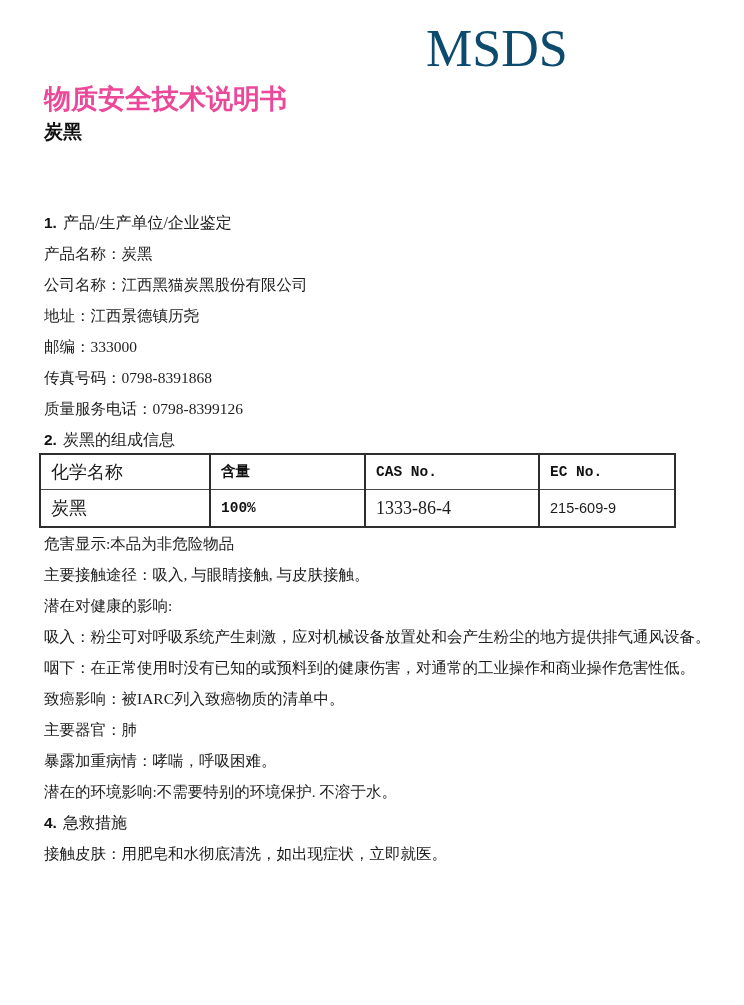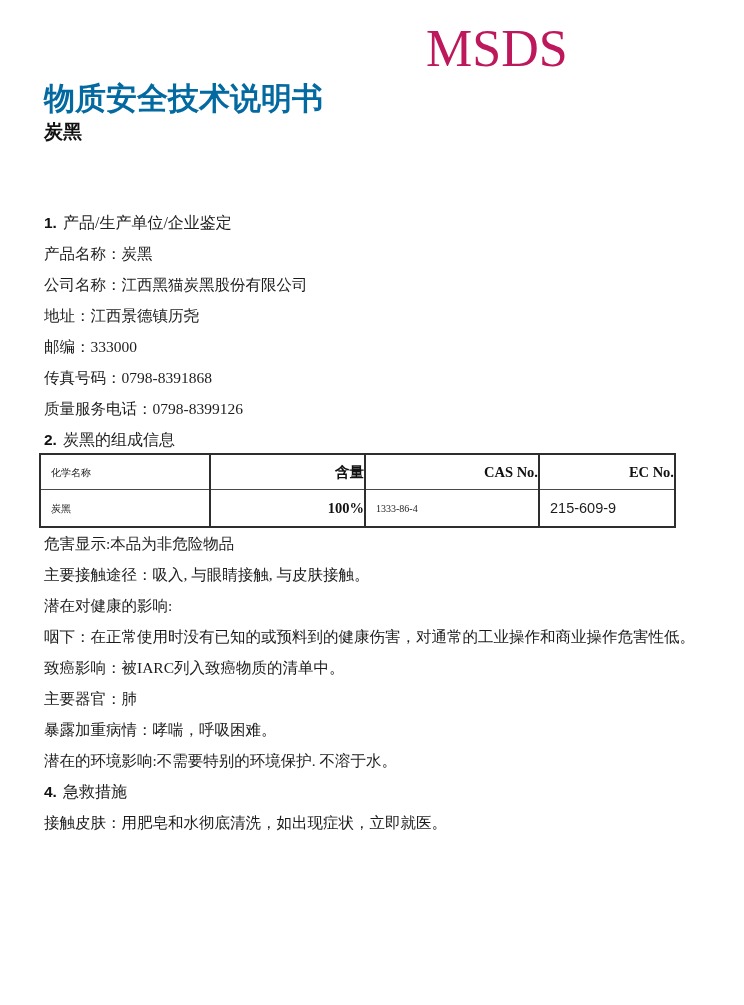--- a/index.html
+++ b/index.html
@@ -11,29 +11,29 @@
     font-family:"Liberation Serif","DejaVu Serif",serif;
     color:#1c1c1c;
   }
   .msds-title {
     padding-top:23px;
     margin-left:426px;
     width:fit-content;
     font-family:"Liberation Serif","DejaVu Serif",serif;
     font-size:52px;
     line-height:52px;
-    color:#be185d;
+    color:#0c4a6e;
   }
   .doc-title {
     margin:9px 0 0 44px;
-    font-size:31px;
+    font-size:27px;
     line-height:30px;
     font-weight:bold;
     font-family:"Liberation Sans","DejaVu Sans",sans-serif;
-    color:#0369a1;
+    color:#ec4899;
   }
   .doc-subtitle {
     margin:7px 0 0 44px;
     font-size:19px;
     line-height:22px;
     font-weight:bold;
     font-family:"Liberation Sans","DejaVu Sans",sans-serif;
     color:#111;
   }
   .content {
@@ -58,22 +58,22 @@
     table-layout:fixed;
   }
   table.comp-table td {
     border:2px solid #2e2e2e;
     padding:0 0 0 10px;
     vertical-align:middle;
     overflow:hidden;
   }
   tr.header-row td { height:34px; border-bottom:1px solid #4a4a4a; }
   tr.data-row td   { height:36px; border-top:1px solid #4a4a4a; }
-  .c-serif { font-family:"Liberation Serif","DejaVu Serif",serif; font-size:10px; }
-  .c-sansb { font-family:Liberation Serif, serif; font-size:14.5px; font-weight:bold; color:#111;text-align:right; }
+  .c-serif { font-family:"Liberation Serif","DejaVu Serif",serif; font-size:18px; }
+  .c-sansb { font-family:Liberation Mono, monospace; font-size:14.5px; font-weight:bold; color:#111; }
   .c-sans  { font-family:Liberation Sans, sans-serif; font-size:14.5px; font-weight:normal; }
 </style>
 </head>
 <body>
 
 <div class="page">
 
   <div class="msds-title">MSDS</div>
   <div class="doc-title">物质安全技术说明书</div>
   <div class="doc-subtitle">炭黑</div>
@@ -113,20 +113,21 @@
           <td class="c-sansb">100%</td>
           <td class="c-serif">1333-86-4</td>
           <td class="c-sans">215-609-9</td>
         </tr>
       </tbody>
     </table>
 
     <p class="para">危害显示:本品为非危险物品</p>
     <p class="para">主要接触途径：吸入, 与眼睛接触, 与皮肤接触。</p>
     <p class="para">潜在对健康的影响:</p>
+    <p class="para">吸入：粉尘可对呼吸系统产生刺激，应对机械设备放置处和会产生粉尘的地方提供排气通风设备。</p>
     <p class="para">咽下：在正常使用时没有已知的或预料到的健康伤害，对通常的工业操作和商业操作危害性低。</p>
     <p class="para">致癌影响：被IARC列入致癌物质的清单中。</p>
     <p class="para">主要器官：肺</p>
     <p class="para">暴露加重病情：哮喘，呼吸困难。</p>
     <p class="para">潜在的环境影响:不需要特别的环境保护. 不溶于水。</p>
 
     <div class="sec-heading">
       <span class="sec-num">4.</span><span class="sec-text">急救措施</span>
     </div>
     <p class="para">接触皮肤：用肥皂和水彻底清洗，如出现症状，立即就医。</p>

